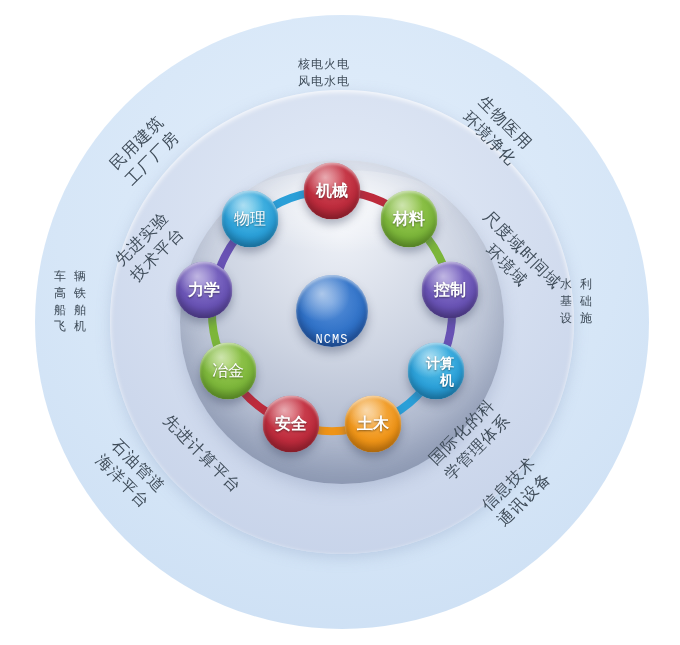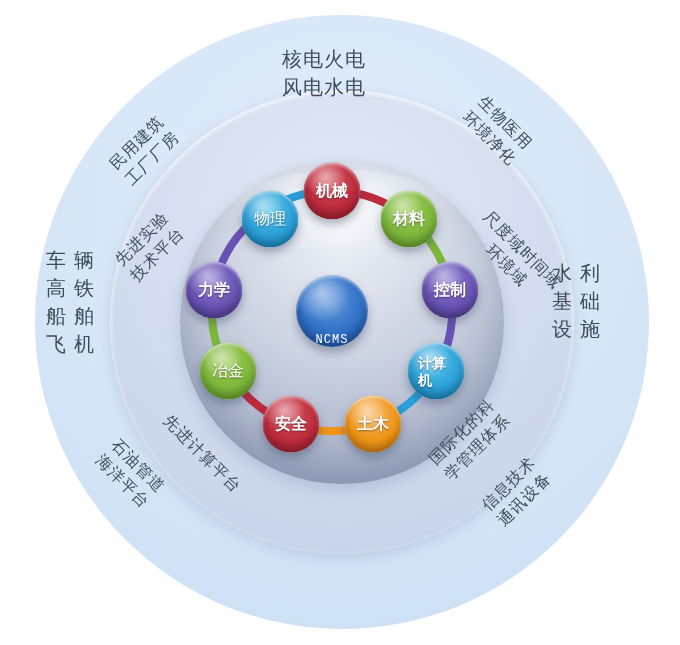--- a/index.html
+++ b/index.html
@@ -32,40 +32,40 @@
   .arc-ring path { fill:none; stroke-width:8; stroke-linecap:round; }
 
   .node {
     position:absolute; width:57px; height:57px; border-radius:50%;
     transform:translate(-50%,-50%);
     display:flex; align-items:center; justify-content:center;
     color:#fff; font-weight:bold; font-size:16px;
     text-shadow:0 1px 2px rgba(0,0,0,0.45);
     box-shadow: 0 5px 9px rgba(55,65,95,0.38), inset 0 2px 3px rgba(255,255,255,0.55), inset 0 -5px 9px rgba(0,0,0,0.22);
   }
-  .node-label { display:block; text-align:left; }
+  .node-label { display:block; text-align:right; }
   .wrap3 { width:36px; font-size:14px; line-height:1.15; }
   .serif { font-family:"Liberation Serif","DejaVu Serif",serif; font-weight:normal; }
   .c-red    { background:radial-gradient(circle at 38% 26%, rgba(255,255,255,0.55) 0%, rgba(255,255,255,0) 38%), radial-gradient(circle at 50% 35%, #d44f5c 0%, #bd2b3c 55%, #8c1b29 100%); }
   .c-green  { background:radial-gradient(circle at 38% 26%, rgba(255,255,255,0.55) 0%, rgba(255,255,255,0) 38%), radial-gradient(circle at 50% 35%, #9ccb55 0%, #7cb63a 55%, #558c20 100%);font-family:Liberation Serif, serif; }
   .c-purple { background:radial-gradient(circle at 38% 26%, rgba(255,255,255,0.50) 0%, rgba(255,255,255,0) 38%), radial-gradient(circle at 50% 35%, #8b78cd 0%, #6852b4 55%, #45317d 100%); }
   .c-cyan   { background:radial-gradient(circle at 38% 26%, rgba(255,255,255,0.55) 0%, rgba(255,255,255,0) 38%), radial-gradient(circle at 50% 35%, #58c2e8 0%, #2a9fd8 55%, #1474a8 100%); }
   .c-orange { background:radial-gradient(circle at 38% 26%, rgba(255,255,255,0.55) 0%, rgba(255,255,255,0) 38%), radial-gradient(circle at 50% 35%, #f7b457 0%, #ef9417 55%, #bd6d08 100%); }
   #hub {
     position:absolute; left:332px; top:311px; width:72px; height:72px; border-radius:50%;
     transform:translate(-50%,-50%);
     display:flex; align-items:flex-end; justify-content:center;
     color:#fff; font-size:12px; letter-spacing:1px;
     background:radial-gradient(circle at 36% 26%, rgba(255,255,255,0.55) 0%, rgba(255,255,255,0) 40%), radial-gradient(circle at 50% 38%, #5b92da 0%, #2f71c7 55%, #1a4c98 100%);
     box-shadow: 0 6px 10px rgba(55,65,95,0.38), inset 0 2px 3px rgba(255,255,255,0.55), inset 0 -6px 10px rgba(0,0,30,0.28);
     font-family: Liberation Mono, monospace;
   }
   .ring-label {
     position:absolute; transform:translate(-50%,-50%);
-    text-align:center; color:#3f4c59; font-size:20px; line-height:1.4;
+    text-align:center; color:#3f4c59; font-size:12px; line-height:1.4;
     letter-spacing:1px; white-space:nowrap;
   }
   .rot45  { transform:translate(-50%,-50%) rotate(45deg); font-size:16px; }
   .rotm45 { transform:translate(-50%,-50%) rotate(-45deg); font-size:16px; }
   .ln { display:block; }
   .spaced { letter-spacing:8px; }
 </style>
 </head>
 <body>
 
@@ -101,24 +101,24 @@
     </div>
   <div class="node c-cyan" style="left:436px; top:371px;">
       <span class="node-label wrap3">计算机</span>
     </div>
   <div class="node c-red" style="left:291px; top:424px;">
       <span class="node-label">安全</span>
     </div>
   <div class="node c-green serif" style="left:228px; top:371px;">
       <span class="node-label">冶金</span>
     </div>
-  <div class="node c-purple" style="left:214px; top:290px;">
+  <div class="node c-purple" style="left:204px; top:290px;">
       <span class="node-label">力学</span>
     </div>
-  <div class="node c-cyan serif" style="left:270px; top:219px;">
+  <div class="node c-cyan serif" style="left:250px; top:219px;">
       <span class="node-label">物理</span>
     </div>
 
   <div id="hub">
       <span>NCMS</span>
     </div>
 
   <div class="ring-label rot45" style="left:514px; top:258px;">
     <span class="ln">尺度域时间域</span>
     <span class="ln">环境域</span>

